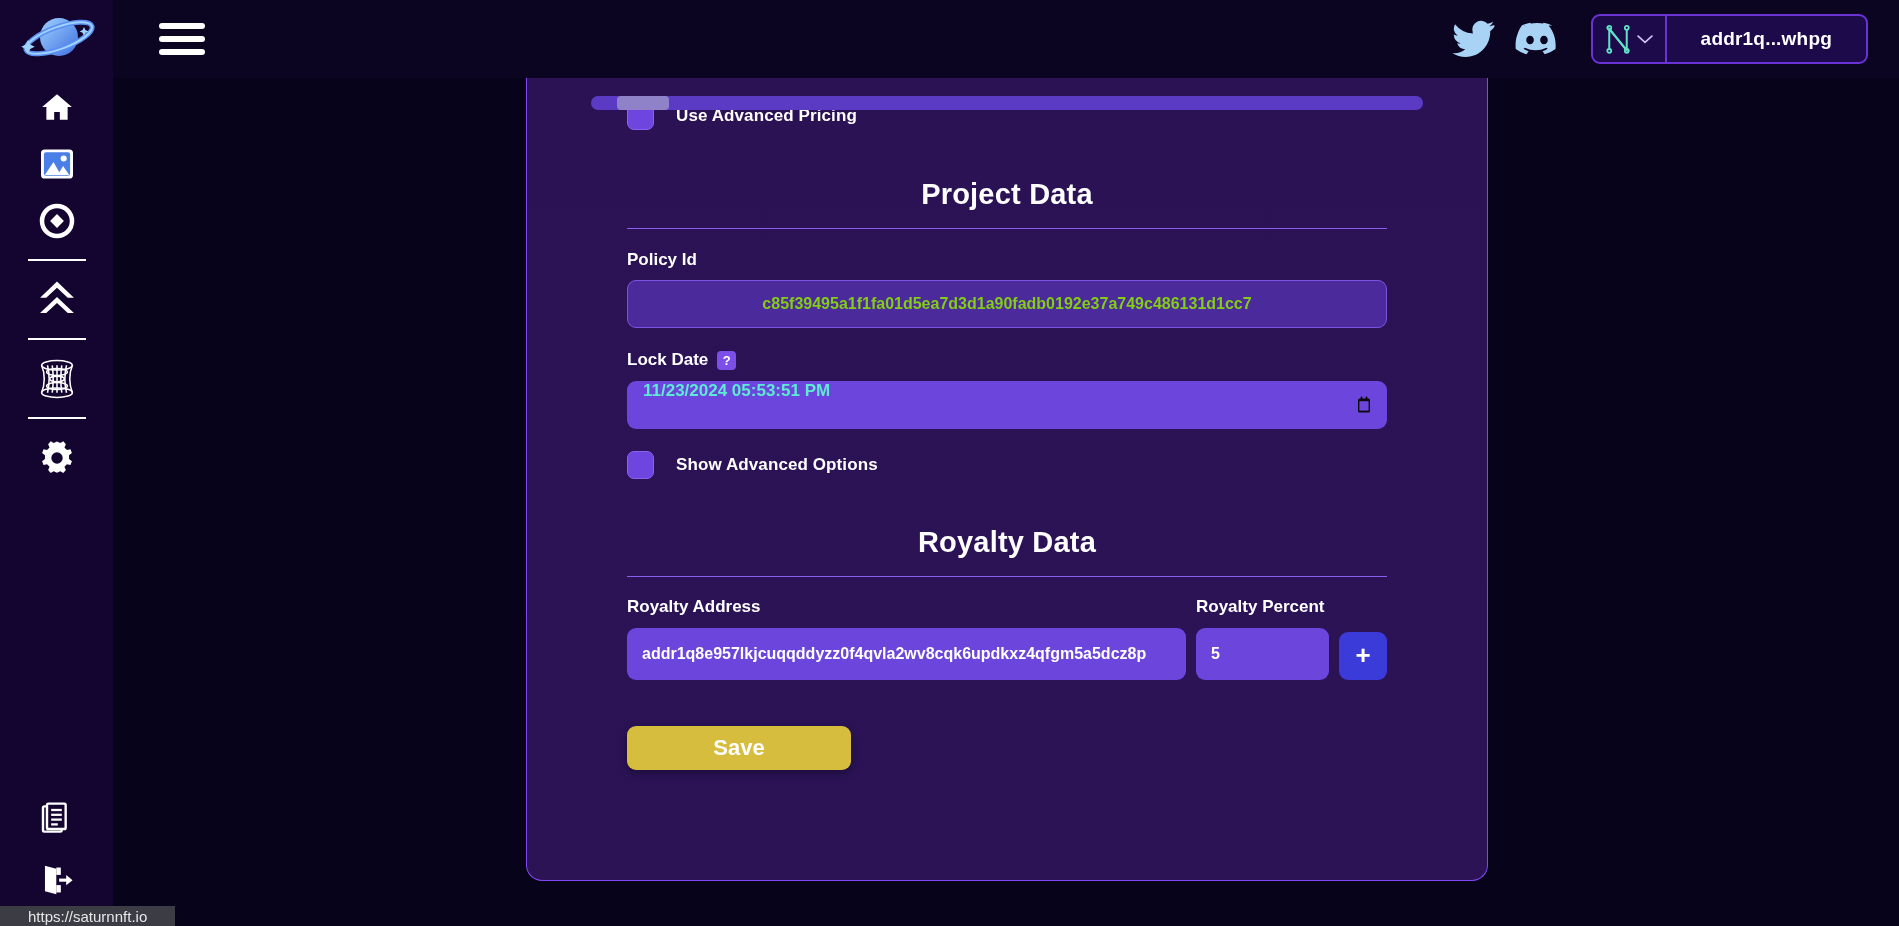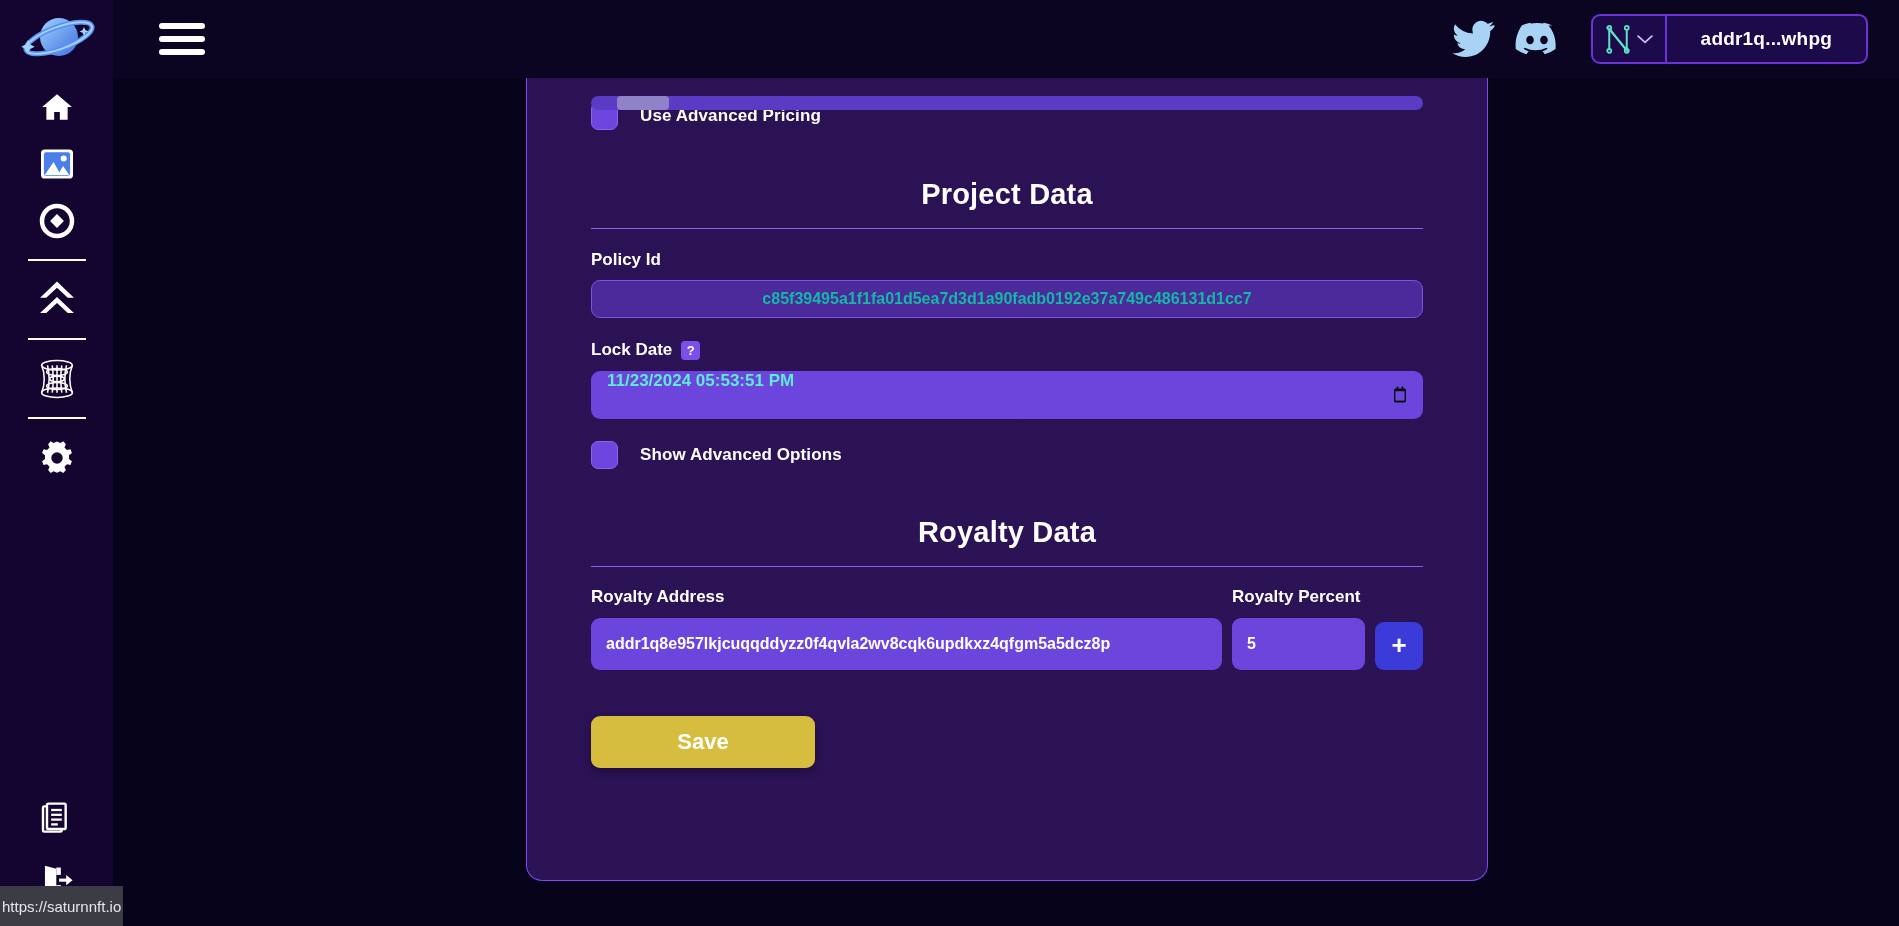--- a/index.html
+++ b/index.html
@@ -79,21 +79,21 @@
     background: #07031a;
   }
   #card {
     position: absolute; left: 413px; top: 0px; width: 962px; height: 803px;
     background: linear-gradient(180deg,#2a1254 0%, #2b1356 100%);
     border: 1.5px solid #8247f5;
     border-top: none;
     border-bottom-left-radius: 16px; border-bottom-right-radius: 16px;
     overflow: hidden;
   }
-  #card-inner { padding: 0 64px; position: relative; height: 100%; }
+  #card-inner { padding: 0 100px; position: relative; height: 100%; }
 
   .cut-slider {
     position: absolute; left: 64px; right: 64px; top: -6px; height: 14px;
     background: #5b3bc4; border-radius: 7px;
   }
   .cut-slider .thumb {
     position: absolute; left: 26px; top: 0; width: 52px; height: 14px;
     background: #8f82c9; border-radius: 4px;
   }
 
@@ -116,24 +116,24 @@
     color: #ffffff; font-size: 17px; font-weight: bold; display: flex;
     align-items: center; gap: 9px;
   }
   .help-badge {
     display: inline-flex; align-items: center; justify-content: center;
     width: 19px; height: 19px; border-radius: 4px; background: #7b4fe8;
     color: #ffffff; font-size: 13px; font-weight: bold; cursor: pointer;
   }
 
   .input-readonly {
-    height: 38px; border-radius: 9px; background: #4b2a9b;
+    height: 48px; border-radius: 9px; background: #4b2a9b;
     border: 1px solid #7a53e0;
     display: flex; align-items: center; justify-content: center;
-    color: #14b8a6; font-size: 16px; font-weight: bold;
+    color: #84cc16; font-size: 16px; font-weight: bold;
   }
   .input-date {
     height: 48px; border-radius: 9px; background: #6b45dc;
     display: flex; align-items: flex-start; padding: 0 16px;
     color: #5eead4; font-size: 17px; font-weight: bold; cursor: text;
     position: relative;
   }
   .date-picker-icon {
     position: absolute; right: 16px; top: 50%; transform: translateY(-50%);
     cursor: pointer; line-height: 0;
@@ -149,31 +149,31 @@
     outline: none;
   }
   .add-btn {
     flex: 0 0 48px; height: 48px; border-radius: 9px; background: #3b3bd9;
     border: none; color: #ffffff; font-size: 26px; font-weight: bold;
     display: flex; align-items: center; justify-content: center; cursor: pointer;
     line-height: 0; padding-bottom: 3px;
   }
 
   .save-btn {
-    width: 224px; height: 52px; border-radius: 9px;
+    width: 224px; height: 44px; border-radius: 9px;
     background: #d7bd3d; border: none; color: #ffffff;
     font-size: 22px; font-weight: bold; cursor: pointer;
     font-family: "Liberation Sans", sans-serif;
     box-shadow: 0 3px 10px rgba(0,0,0,.35);
   }
 
   
   #status-bar {
-    position: absolute; left: 0; bottom: 0; height: 40px;
-    padding: 0 2px; background: #3c3c44; color: #e6e6ea;
+    position: absolute; left: 0; bottom: 0; height: 20px;
+    padding: 0 28px; background: #3c3c44; color: #e6e6ea;
     font-size: 15px; font-family: "Liberation Sans", sans-serif;
     display: flex; align-items: center; z-index: 20;
   }
 </style>
 </head>
 <body>
 
 <div id="app">
 
   <nav id="sidebar">

